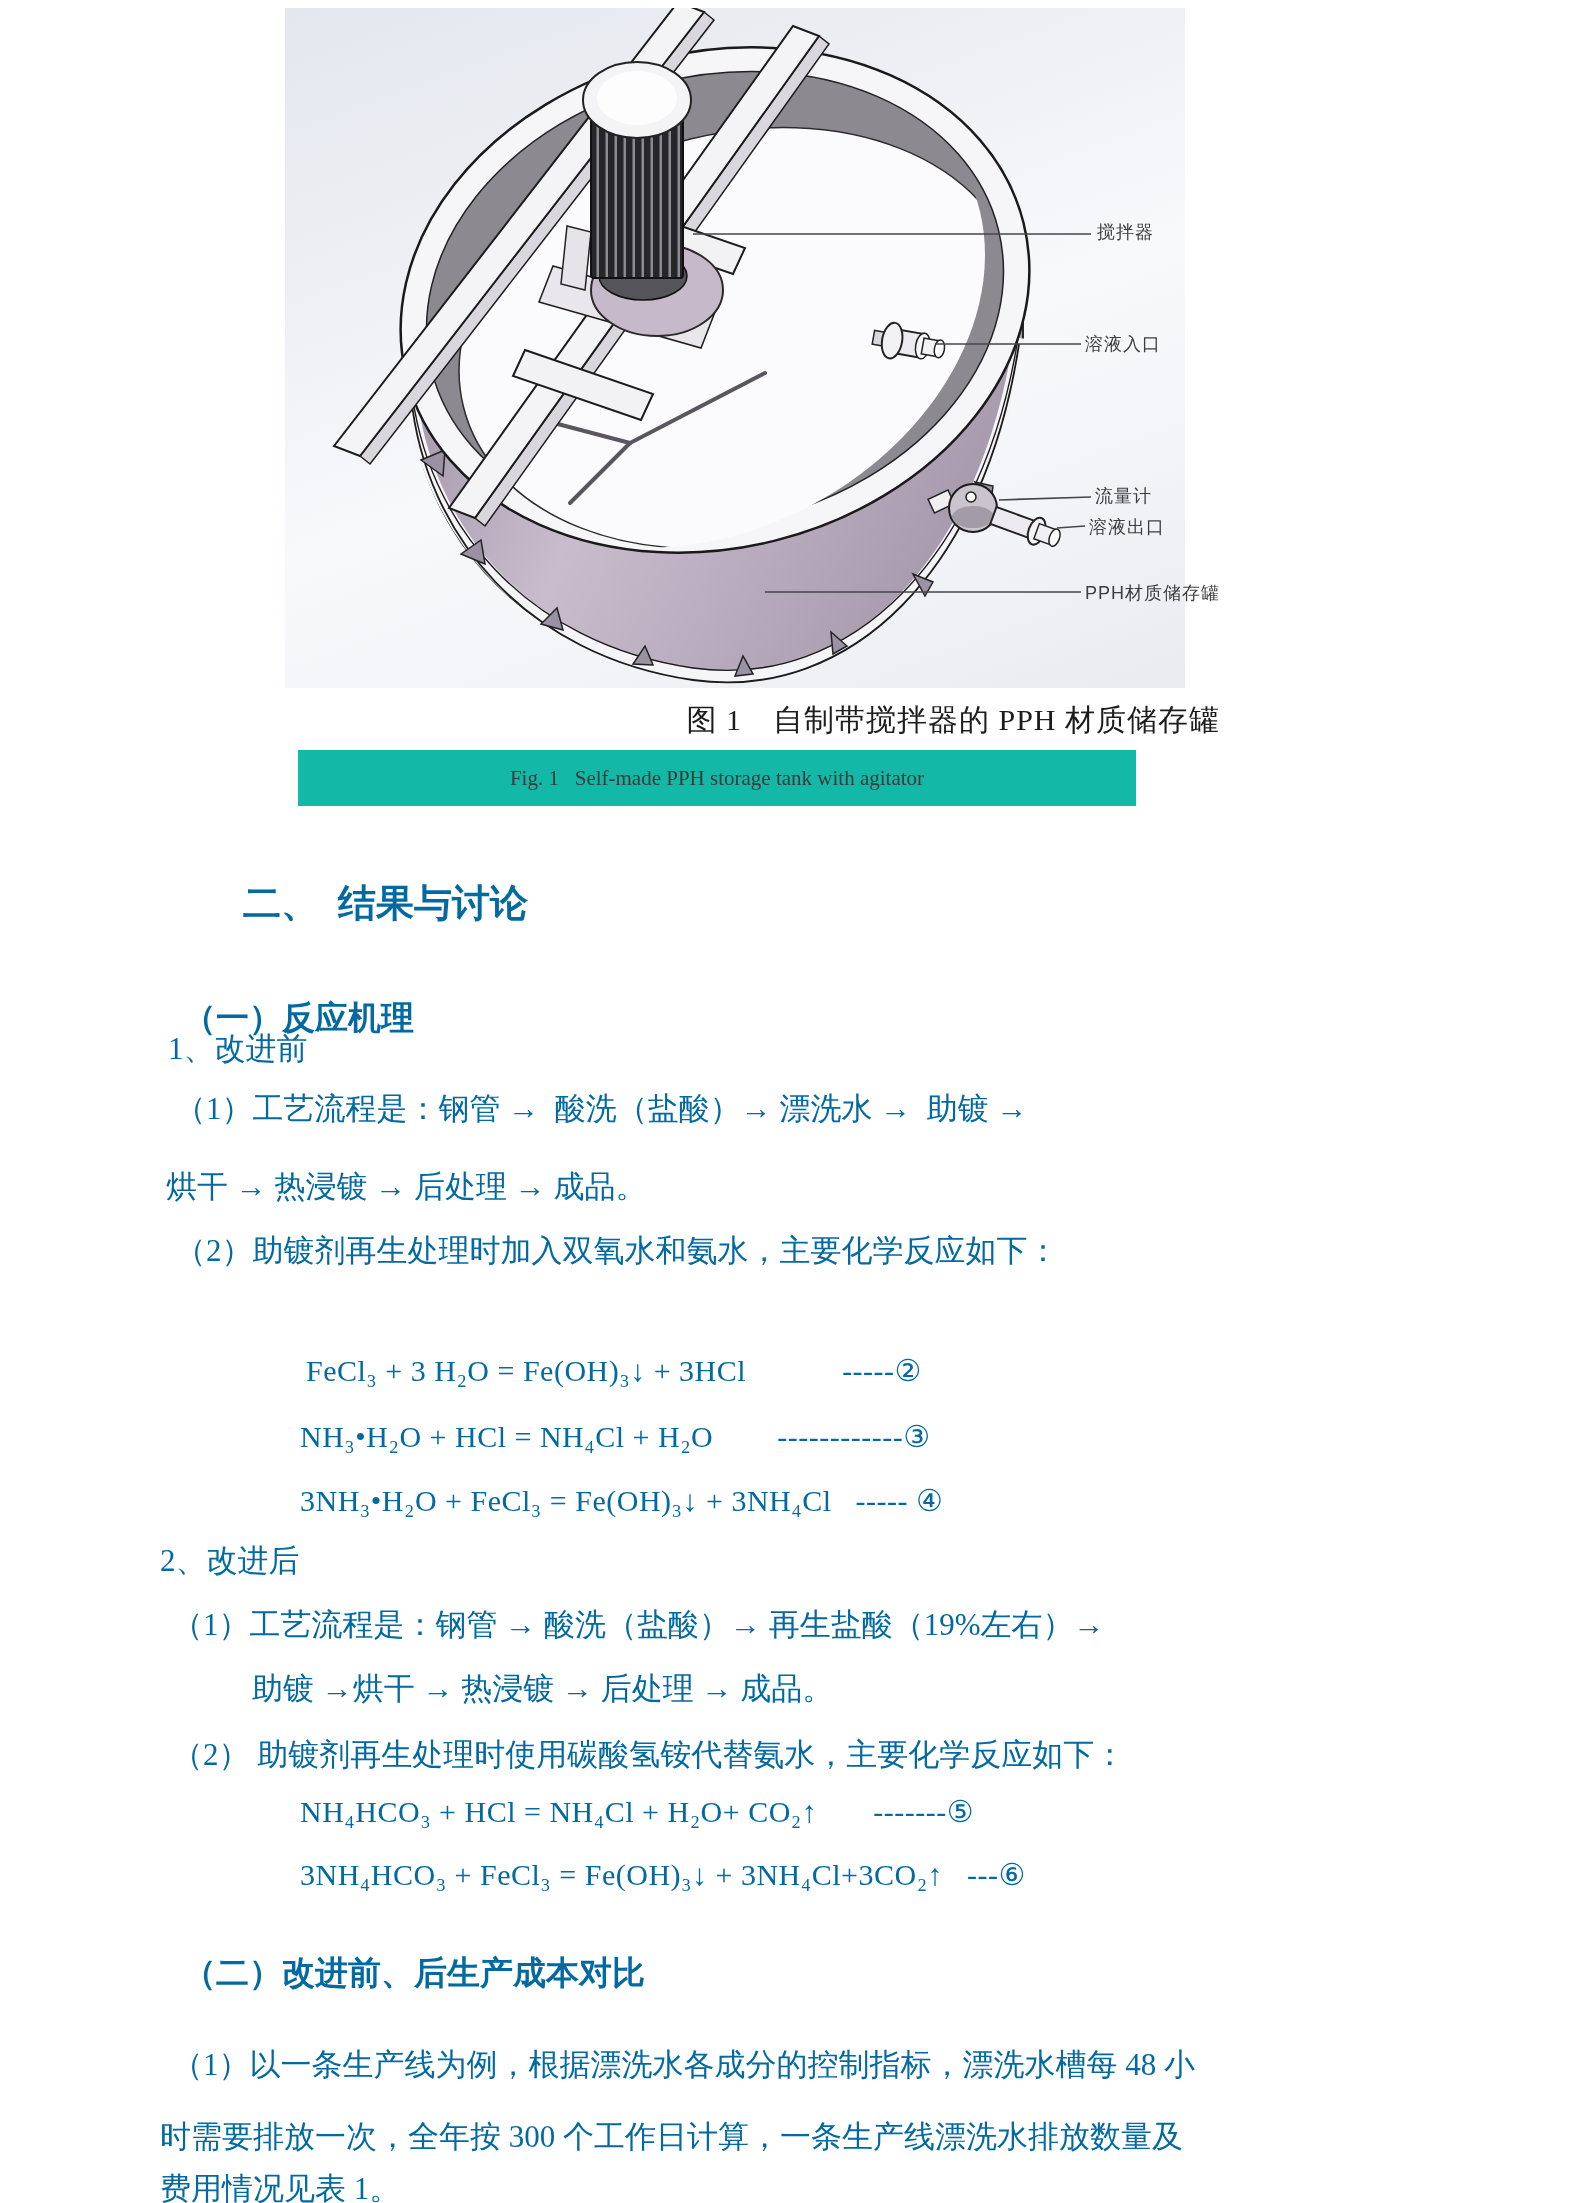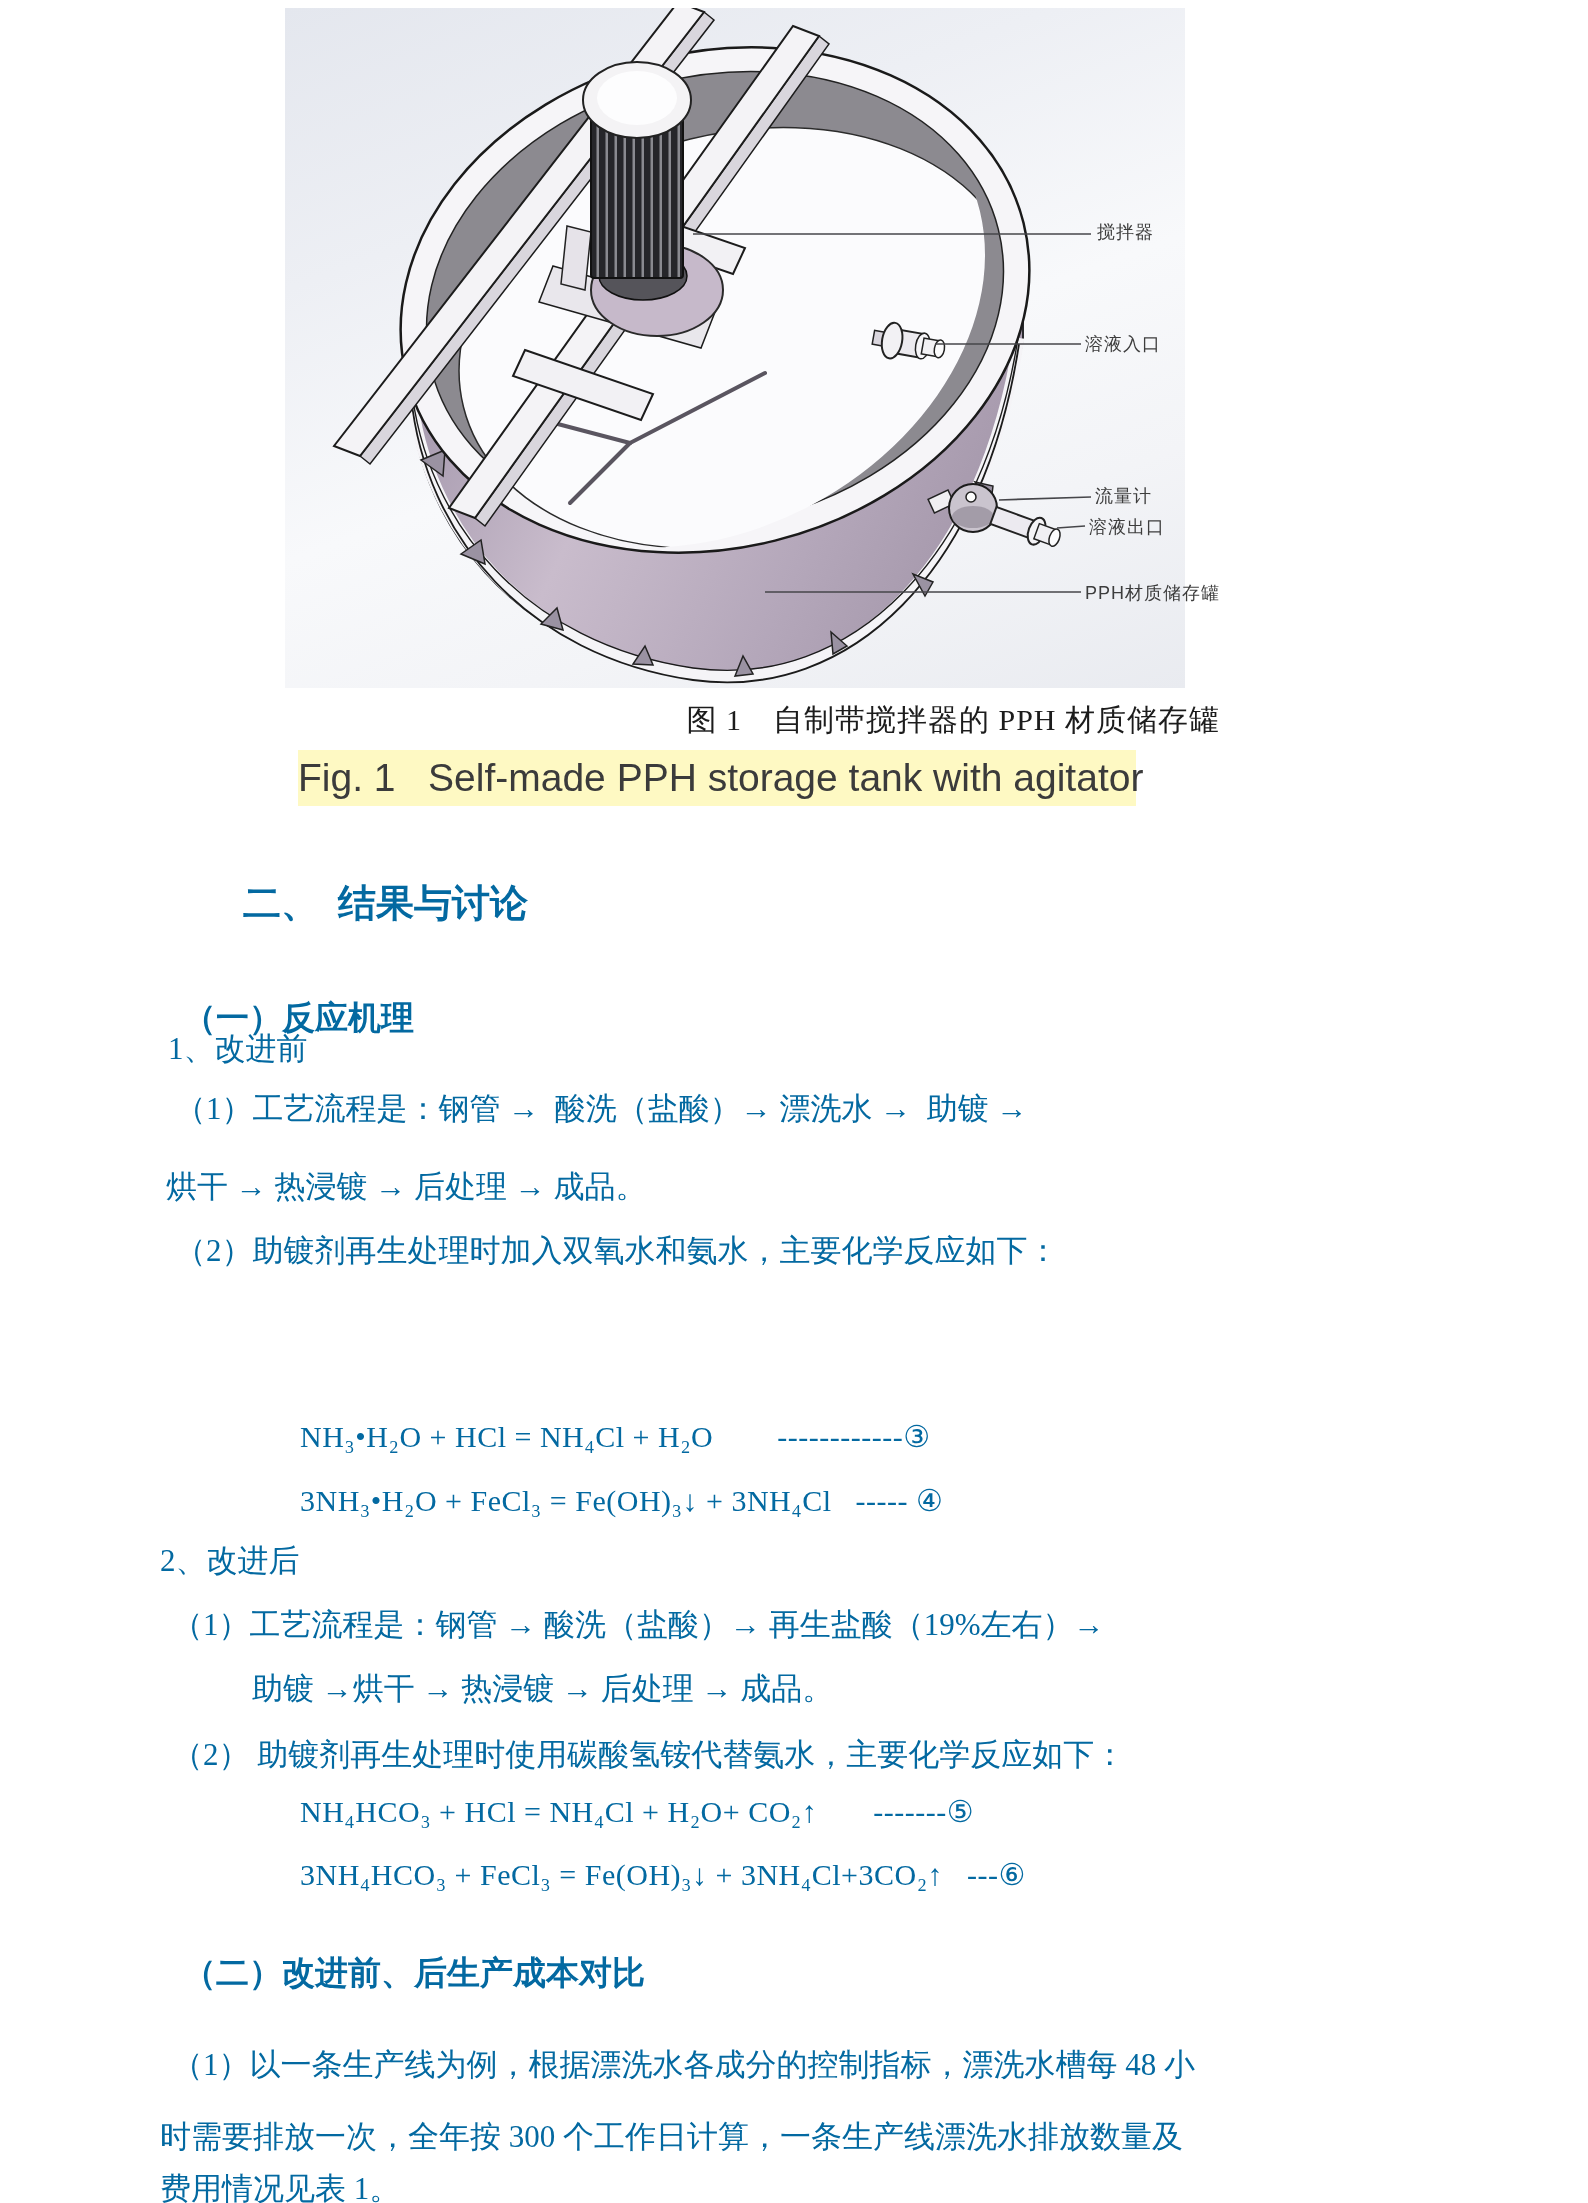--- a/index.html
+++ b/index.html
@@ -19,22 +19,22 @@
     position:absolute;font-family:"Liberation Sans","DejaVu Sans",sans-serif;
     font-size:18px;color:#3d3d3d;letter-spacing:1px;white-space:nowrap;text-align:right;
   }
 
   
   .caption-zh{
     position:absolute;left:180px;top:700px;width:1040px;text-align:right;
     font-size:30px;color:#1c1c1c;letter-spacing:1px;white-space:pre;
   }
   .caption-en{
-    position:absolute;left:298px;top:750px;width:838px;height:56px;background:#fef9c3;
-    font-family:Liberation Sans, sans-serif;font-size:39px;color:#3b3b3b;
+    position:absolute;left:298px;top:750px;width:838px;height:56px;background:#14b8a6;
+    font-family:Liberation Serif, serif;font-size:21px;color:#3b3b3b;
     text-align:center;line-height:56px;white-space:pre;
   }
 
   
   .line{position:absolute;font-size:31px;line-height:1.25;white-space:pre;color:#0369a1;}
   .line.h1{font-size:38px;font-weight:700;}
   .line.h2{font-size:33px;font-weight:700;margin-top:36px;}
   .line.eq{font-size:30px;letter-spacing:0.5px;}
 </style>
 </head>
@@ -150,20 +150,21 @@
 
   <div class="caption-zh">图 1　自制带搅拌器的 PPH 材质储存罐</div>
   <div class="caption-en">Fig. 1   Self-made PPH storage tank with agitator</div>
 
   <div class="line h1" style="top:880px;left:243px">二、  结果与讨论</div>
   <div class="line h2" style="top:962px;left:183px">（一）反应机理</div>
   <div class="line" style="top:1030px;left:168px">1、改进前</div>
   <div class="line" style="top:1090px;left:175px">（1）工艺流程是：钢管 →  酸洗（盐酸）→ 漂洗水 →  助镀 →</div>
   <div class="line" style="top:1168px;left:166px">烘干 → 热浸镀 → 后处理 → 成品。</div>
   <div class="line" style="top:1232px;left:175px">（2）助镀剂再生处理时加入双氧水和氨水，主要化学反应如下：</div>
+  <div class="line eq" style="top:1352px;left:306px">FeCl₃ + 3 H₂O = Fe(OH)₃↓ + 3HCl            -----②</div>
   <div class="line eq" style="top:1418px;left:300px">NH₃•H₂O + HCl = NH₄Cl + H₂O        ------------③</div>
   <div class="line eq" style="top:1482px;left:300px">3NH₃•H₂O + FeCl₃ = Fe(OH)₃↓ + 3NH₄Cl   ----- ④</div>
   <div class="line" style="top:1542px;left:160px">2、改进后</div>
   <div class="line" style="top:1606px;left:172px">（1）工艺流程是：钢管 → 酸洗（盐酸）→ 再生盐酸（19%左右）→</div>
   <div class="line" style="top:1670px;left:252px">助镀 →烘干 → 热浸镀 → 后处理 → 成品。</div>
   <div class="line" style="top:1736px;left:172px">（2） 助镀剂再生处理时使用碳酸氢铵代替氨水，主要化学反应如下：</div>
   <div class="line eq" style="top:1793px;left:300px">NH₄HCO₃ + HCl = NH₄Cl + H₂O+ CO₂↑       -------⑤</div>
   <div class="line eq" style="top:1856px;left:300px">3NH₄HCO₃ + FeCl₃ = Fe(OH)₃↓ + 3NH₄Cl+3CO₂↑   ---⑥</div>
   <div class="line h2" style="top:1917px;left:183px">（二）改进前、后生产成本对比</div>
   <div class="line" style="top:2046px;left:172px">（1）以一条生产线为例，根据漂洗水各成分的控制指标，漂洗水槽每 48 小</div>

